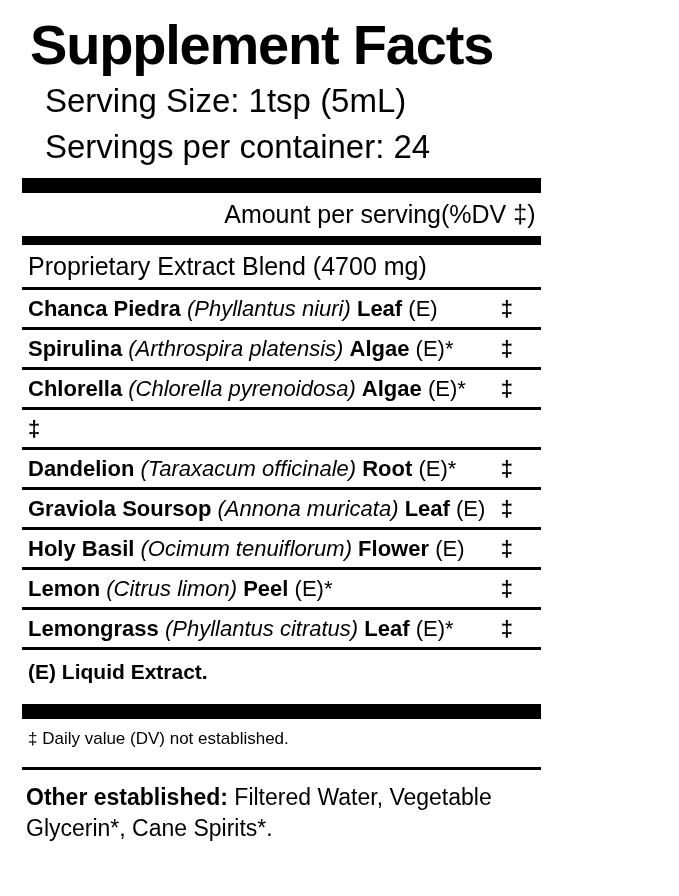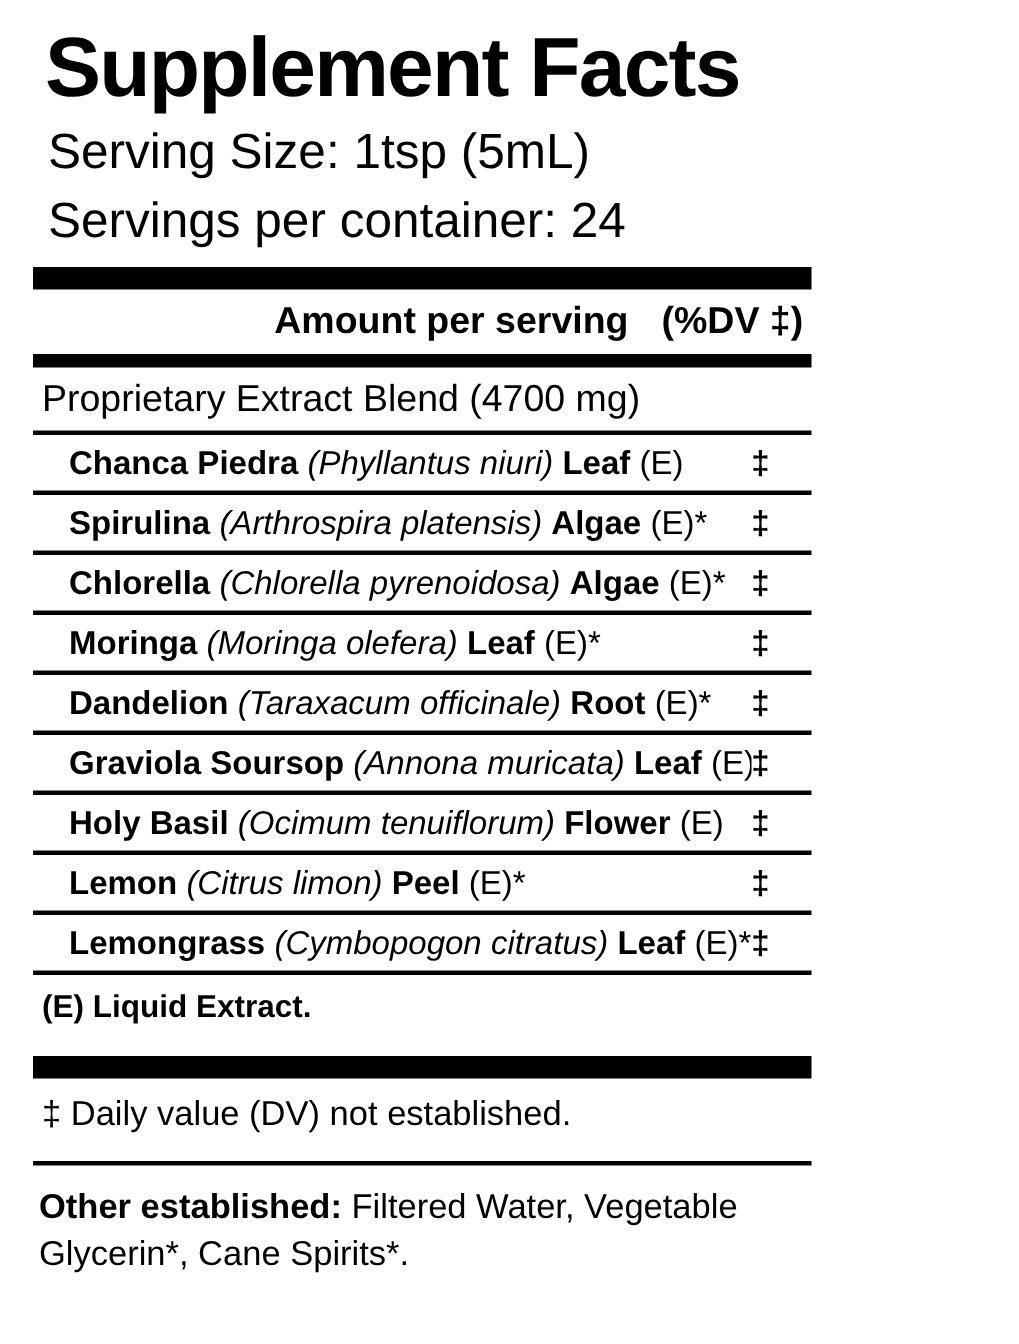--- a/index.html
+++ b/index.html
@@ -26,21 +26,21 @@
     font-weight: 700;
     letter-spacing: -1.2px;
     line-height: 62px;
     margin: 0 0 2px 8px;
     white-space: nowrap;
   }
   .serving-line {
     font-size: 33px;
     font-weight: 400;
     line-height: 46px;
-    margin-left: 10px;
+    margin-left: 23px;
     white-space: nowrap;
   }
   .rule-thick {
     height: 15px;
     background: #000;
     margin: 8px 0 0 0;
   }
   .rule-med {
     height: 9px;
     background: #000;
@@ -49,40 +49,38 @@
   .rule-thin {
     height: 3px;
     background: #000;
     margin: 0;
   }
   .amount-row {
     display: flex;
     justify-content: flex-end;
     align-items: baseline;
     font-size: 25px;
-    font-weight: 700;
+    font-weight: 400;
     padding: 7px 4px 7px 0;
-    gap: 22px;
   }
   .amount-row .dv {
     min-width: 96px;
     text-align: left;
   }
   .blend-row {
     font-size: 25px;
     font-weight: 400;
     padding: 7px 0 6px 6px;
   }
   .ing-row {
     display: flex;
     align-items: baseline;
     justify-content: space-between;
     padding: 6px 0 5px 6px;
     font-size: 22px;
-    margin-left: 18px;
   }
   .ing-name {
     white-space: nowrap;
     overflow: hidden;
   }
   .ing-name b {
     font-weight: 700;
   }
   .ing-name i {
     font-style: italic;
@@ -99,21 +97,21 @@
     font-weight: 700;
     padding-right: 28px;
   }
   .footnote-block {
     font-size: 21px;
     font-weight: 700;
     line-height: 28px;
     padding: 8px 0 10px 6px;
   }
   .dv-note {
-    font-size: 23px;
+    font-size: 17px;
     font-weight: 400;
     padding: 10px 0 10px 6px;
   }
   .other-ing {
     font-size: 23px;
     line-height: 31px;
     padding: 12px 0 0 4px;
   }
   .other-ing b { font-weight: 700; }
   .hr-sep {
@@ -155,21 +153,20 @@
         <div class="ing-name"><b>Spirulina</b> <i>(Arthrospira platensis)</i> <span class="part">Algae</span> <span class="ext">(E)*</span></div>
         <div class="ing-dv">‡</div>
       </div>
       <div class="rule-thin"></div>
       <div class="ing-row">
         <div class="ing-name"><b>Chlorella</b> <i>(Chlorella pyrenoidosa)</i> <span class="part">Algae</span> <span class="ext">(E)*</span></div>
         <div class="ing-dv">‡</div>
       </div>
       <div class="rule-thin"></div>
       <div class="ing-row">
-        <div class="ing-name"><b>Moringa</b> <i>(Moringa olefera)</i> <span class="part">Leaf</span> <span class="ext">(E)*</span></div>
         <div class="ing-dv">‡</div>
       </div>
       <div class="rule-thin"></div>
       <div class="ing-row">
         <div class="ing-name"><b>Dandelion</b> <i>(Taraxacum officinale)</i> <span class="part">Root</span> <span class="ext">(E)*</span></div>
         <div class="ing-dv">‡</div>
       </div>
       <div class="rule-thin"></div>
       <div class="ing-row">
         <div class="ing-name"><b>Graviola Soursop</b> <i>(Annona muricata)</i> <span class="part">Leaf</span> <span class="ext">(E)</span></div>
@@ -180,21 +177,21 @@
         <div class="ing-name"><b>Holy Basil</b> <i>(Ocimum tenuiflorum)</i> <span class="part">Flower</span> <span class="ext">(E)</span></div>
         <div class="ing-dv">‡</div>
       </div>
       <div class="rule-thin"></div>
       <div class="ing-row">
         <div class="ing-name"><b>Lemon</b> <i>(Citrus limon)</i> <span class="part">Peel</span> <span class="ext">(E)*</span></div>
         <div class="ing-dv">‡</div>
       </div>
       <div class="rule-thin"></div>
       <div class="ing-row">
-        <div class="ing-name"><b>Lemongrass</b> <i>(Cymbopogon citratus)</i> <span class="part">Leaf</span> <span class="ext">(E)*</span></div>
+        <div class="ing-name"><b>Lemongrass</b> <i>(Phyllantus citratus)</i> <span class="part">Leaf</span> <span class="ext">(E)*</span></div>
         <div class="ing-dv">‡</div>
       </div>
       <div class="rule-thin"></div>
     </div>
 
   <div class="footnote-block">
     <div>(E) Liquid Extract.</div>
   </div>
 
   <div class="rule-thick"></div>

